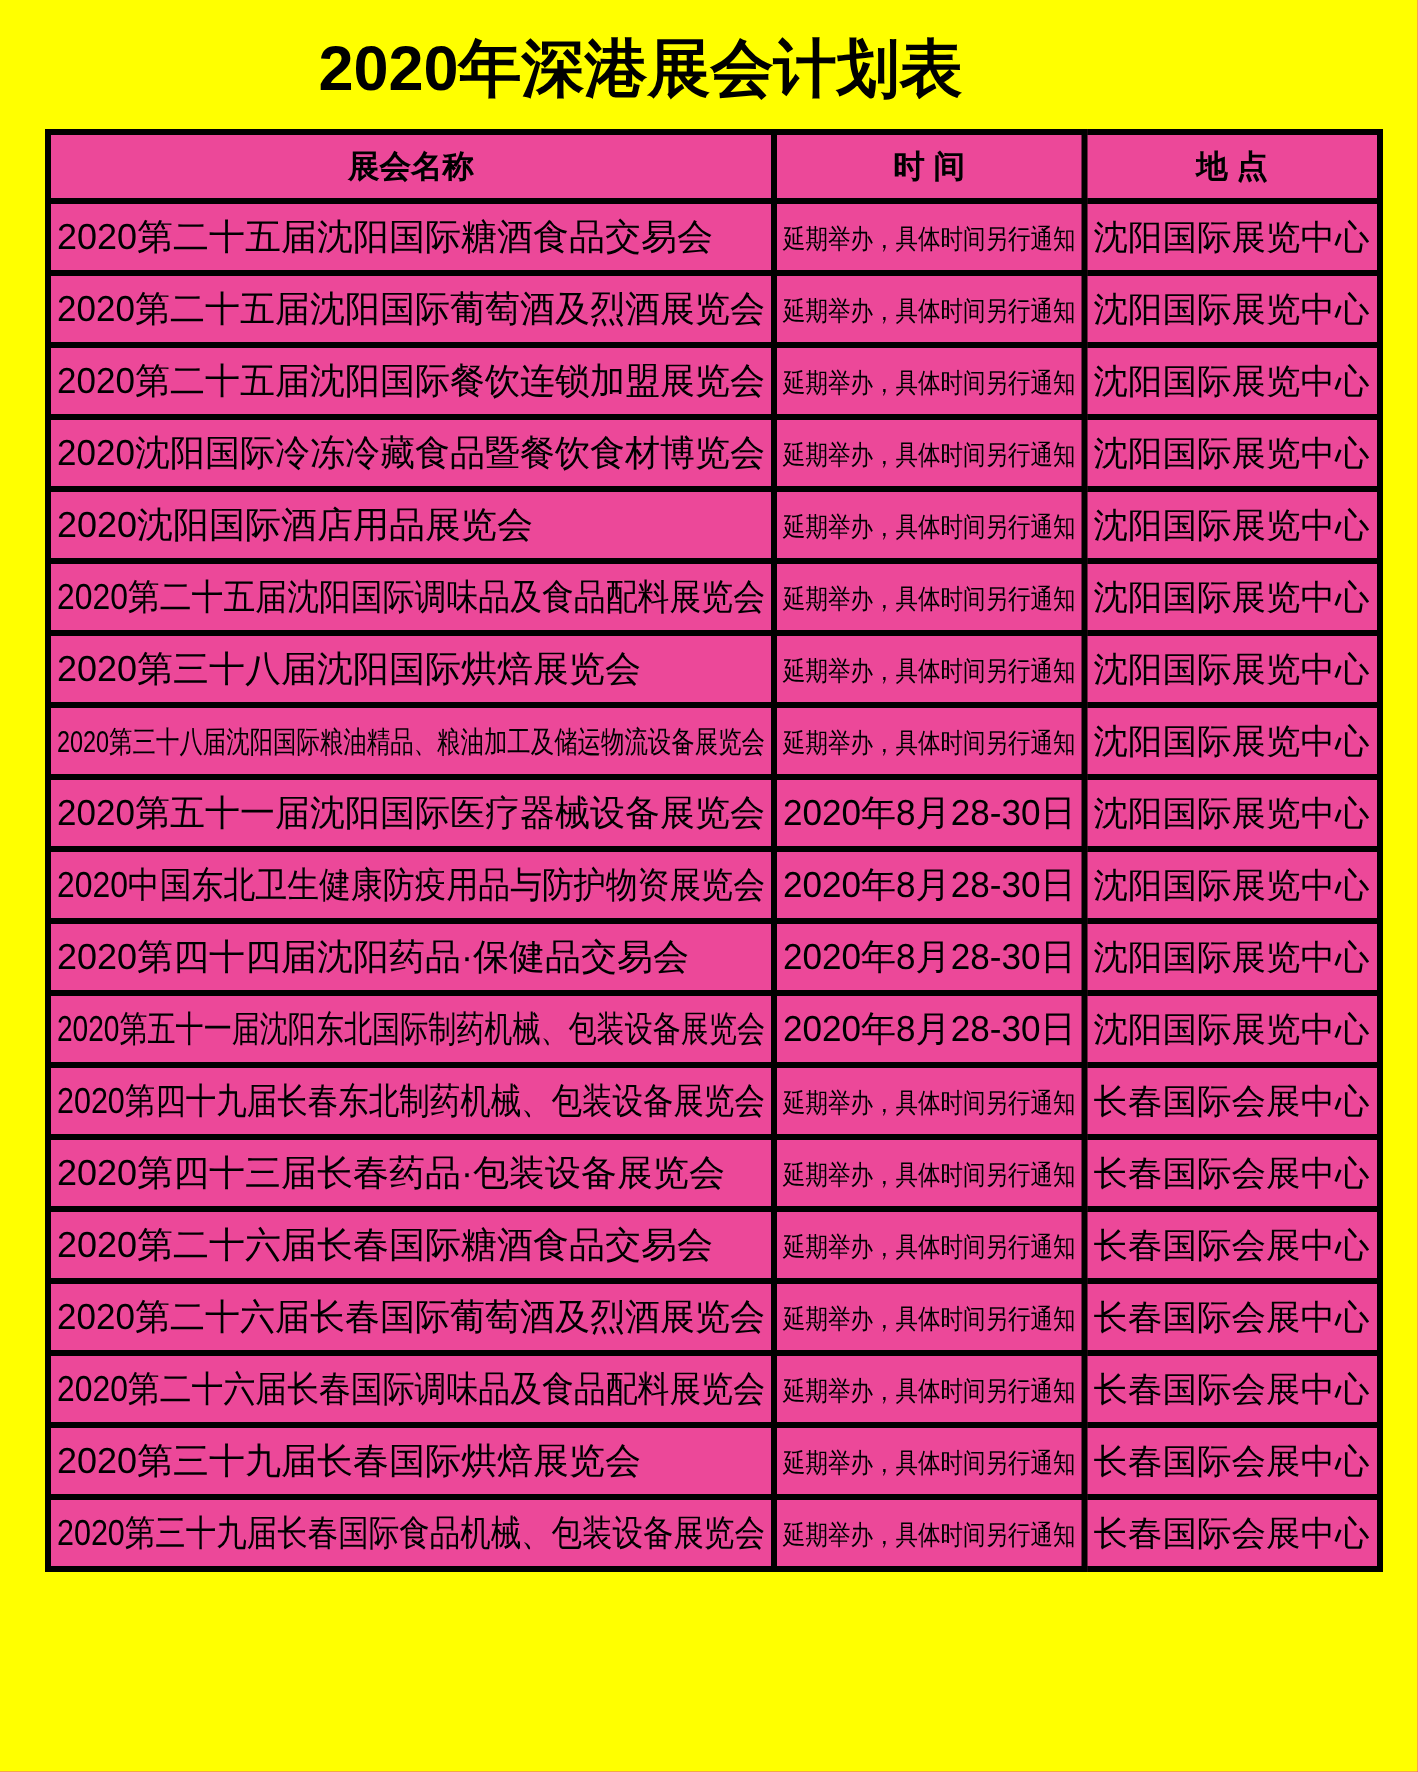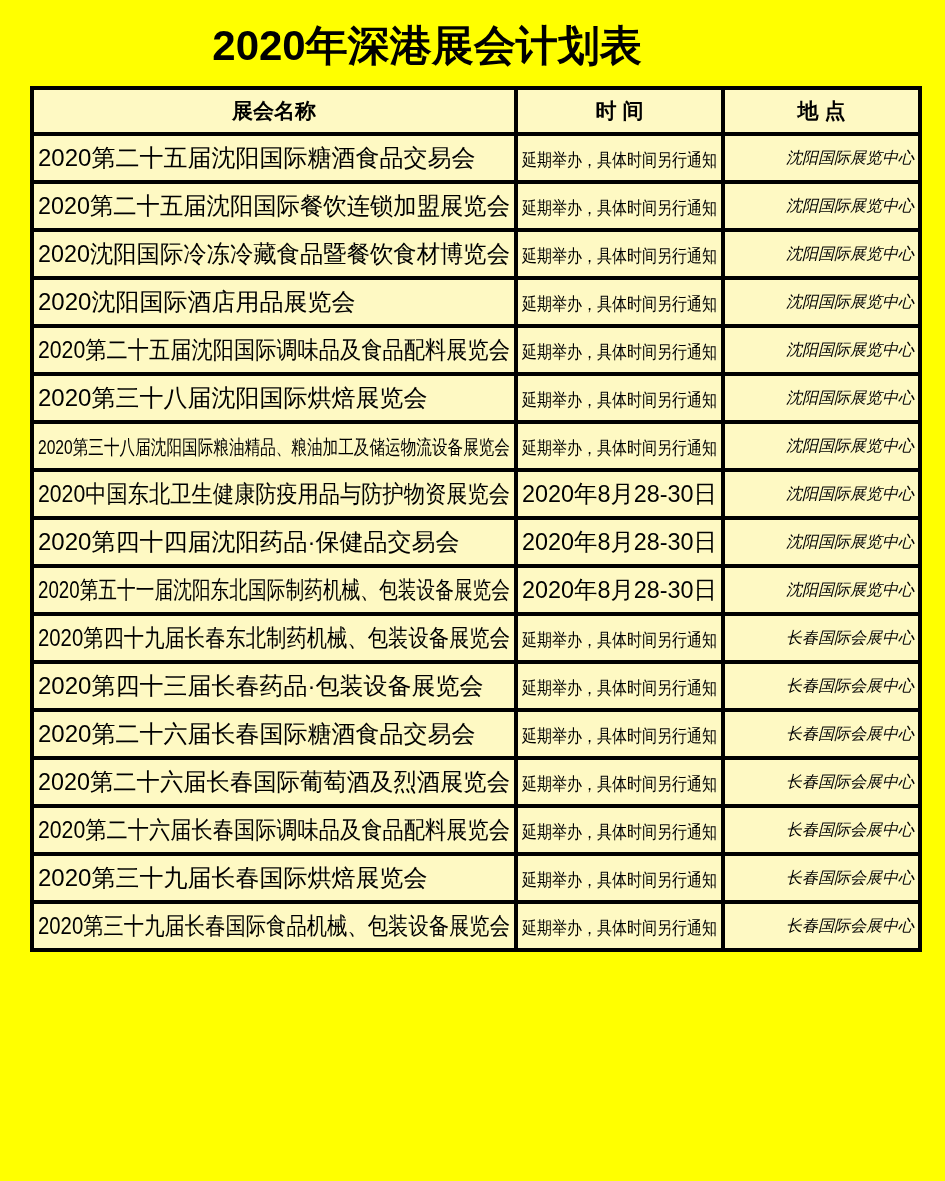--- a/index.html
+++ b/index.html
@@ -25,21 +25,21 @@
     letter-spacing: 0px;
     color: #000000;
   }
   table.schedule {
     position: absolute;
     left: 30px;
     top: 86px;
     width: 888px;
     border-collapse: collapse;
     table-layout: fixed;
-    background: #fef9c3;
+    background: #ec4899;
   }
   table.schedule th,
   table.schedule td {
     border: 4px solid #000000;
     vertical-align: middle;
     overflow: hidden;
     padding: 0 4px;
   }
   table.schedule th {
     height: 42px;
@@ -58,24 +58,23 @@
     font-weight: 400;
   }
   td.time-cell {
     font-size: 24px;
     font-weight: 500;
   }
   td.time-cell .postponed {
     font-size: 18px;
   }
   td.loc-cell {
-    text-align: right;
-    font-size: 16px;
+    text-align: left;
+    font-size: 23px;
     font-weight: 500;
-    font-style: italic;
   }
   .fit {
     display: inline-block;
     white-space: nowrap;
     transform-origin: left center;
   }
 </style>
 </head>
 <body>
 
@@ -107,20 +106,31 @@
     </td>
     <td class="time-cell">
       <span class="fit postponed" style="transform: scaleX(0.8333);">延期举办，具体时间另行通知</span>
     </td>
     <td class="loc-cell">
       <span class="fit">沈阳国际展览中心</span>
     </td>
   </tr>
       <tr>
     <td class="name-cell">
+      <span class="fit" style="transform: scaleX(0.9724);">2020第二十五届沈阳国际葡萄酒及烈酒展览会</span>
+    </td>
+    <td class="time-cell">
+      <span class="fit postponed" style="transform: scaleX(0.8333);">延期举办，具体时间另行通知</span>
+    </td>
+    <td class="loc-cell">
+      <span class="fit">沈阳国际展览中心</span>
+    </td>
+  </tr>
+      <tr>
+    <td class="name-cell">
       <span class="fit" style="transform: scaleX(0.9724);">2020第二十五届沈阳国际餐饮连锁加盟展览会</span>
     </td>
     <td class="time-cell">
       <span class="fit postponed" style="transform: scaleX(0.8333);">延期举办，具体时间另行通知</span>
     </td>
     <td class="loc-cell">
       <span class="fit">沈阳国际展览中心</span>
     </td>
   </tr>
       <tr>
@@ -166,20 +176,31 @@
     <td class="loc-cell">
       <span class="fit">沈阳国际展览中心</span>
     </td>
   </tr>
       <tr>
     <td class="name-cell">
       <span class="fit" style="font-size: 20px; transform: scaleX(0.7808);">2020第三十八届沈阳国际粮油精品、粮油加工及储运物流设备展览会</span>
     </td>
     <td class="time-cell">
       <span class="fit postponed" style="transform: scaleX(0.8333);">延期举办，具体时间另行通知</span>
+    </td>
+    <td class="loc-cell">
+      <span class="fit">沈阳国际展览中心</span>
+    </td>
+  </tr>
+      <tr>
+    <td class="name-cell">
+      <span class="fit" style="transform: scaleX(0.9724);">2020第五十一届沈阳国际医疗器械设备展览会</span>
+    </td>
+    <td class="time-cell">
+      <span class="fit" style="transform: scaleX(0.9744);">2020年8月28-30日</span>
     </td>
     <td class="loc-cell">
       <span class="fit">沈阳国际展览中心</span>
     </td>
   </tr>
       <tr>
     <td class="name-cell">
       <span class="fit" style="transform: scaleX(0.8849);">2020中国东北卫生健康防疫用品与防护物资展览会</span>
     </td>
     <td class="time-cell">

